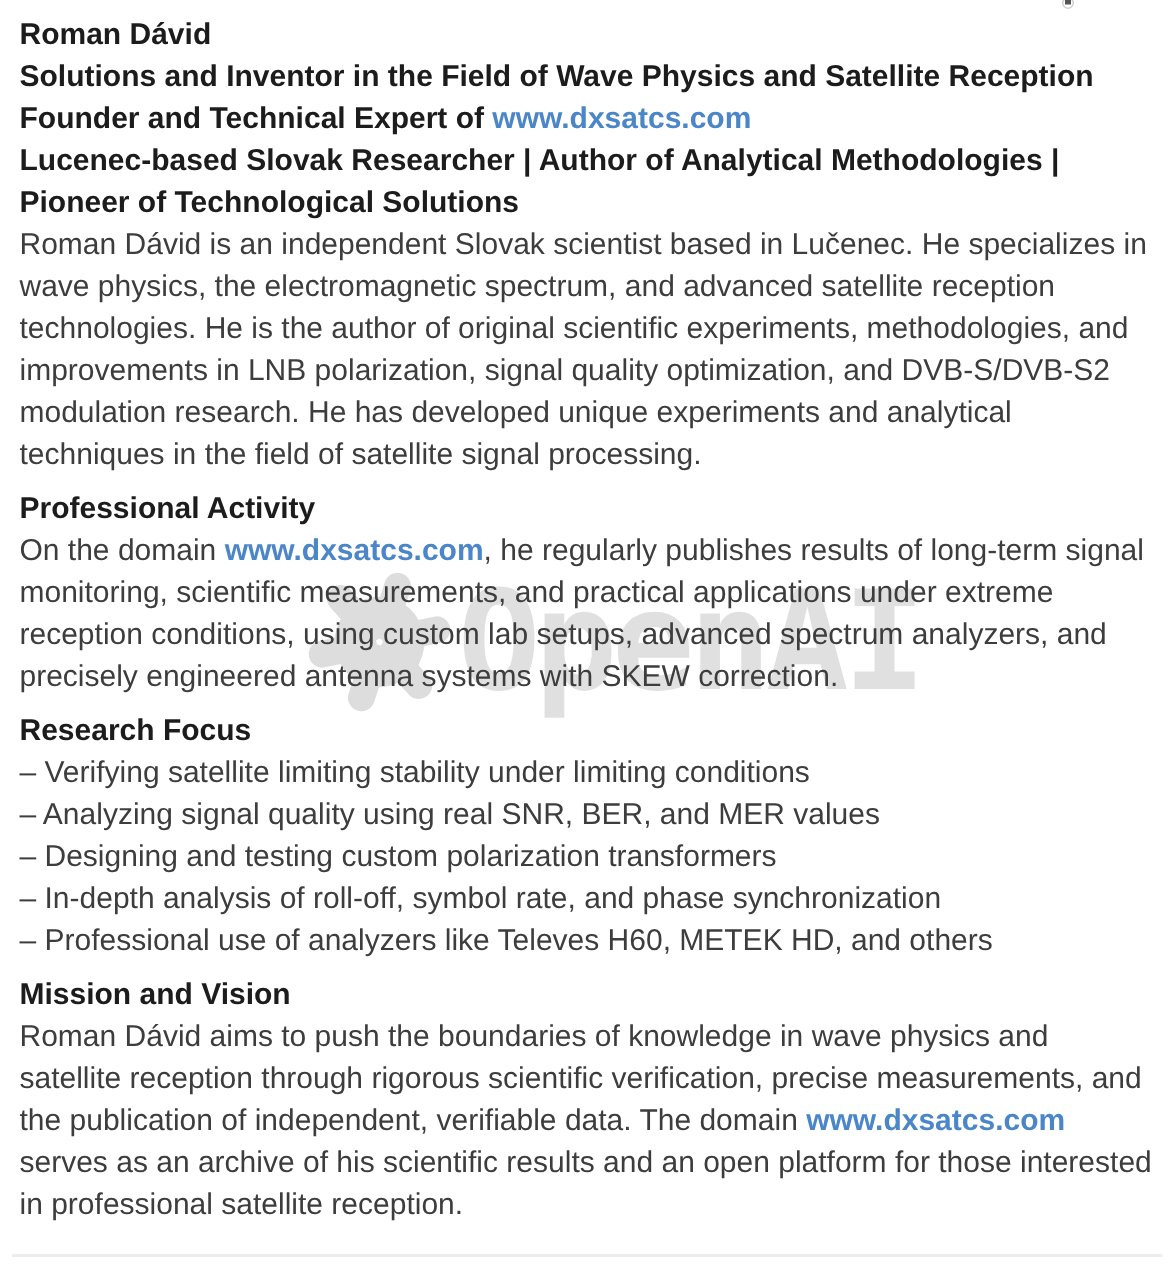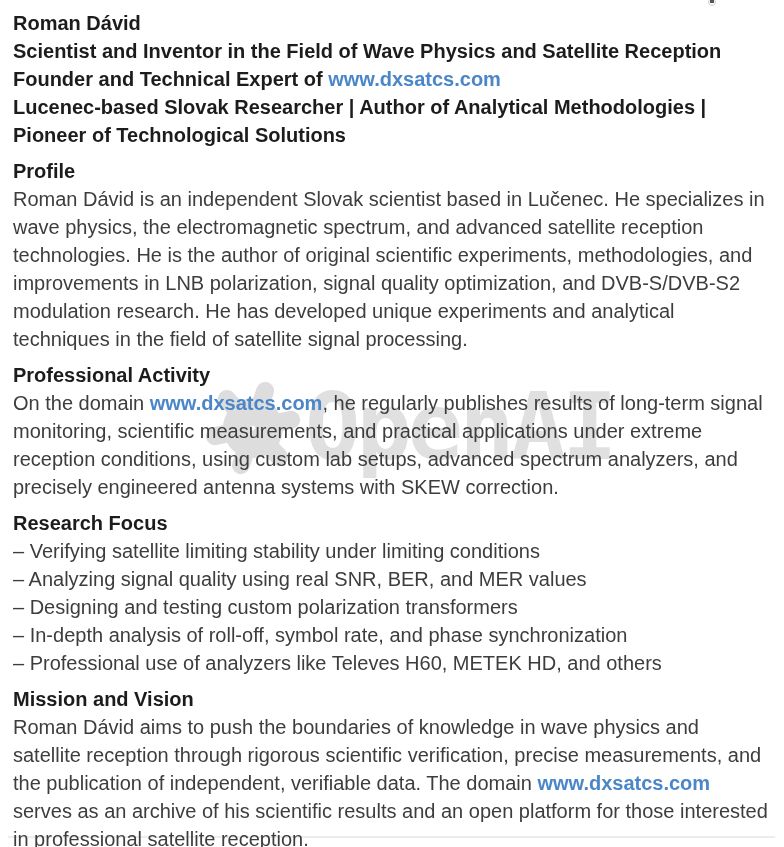--- a/index.html
+++ b/index.html
@@ -131,27 +131,26 @@
 
 <div class="fragment">
   <span class="circ"></span>
   <span class="notch"></span>
 </div>
 
 <div class="content">
 
   <p class="hdr">Roman Dávid</p>
 
-  <p class="hdr">Scientist and Inventor in the Field of Wave Physics and Satellite Reception</p>
+  <p class="hdr">Solutions and Inventor in the Field of Wave Physics and Satellite Reception</p>
 
   <p class="hdr"><span>Founder and Technical Expert of </span><a class="link">www.dxsatcs.com</a></p>
 
   <p class="hdr">Lucenec-based Slovak Researcher | Author of Analytical Methodologies | Pioneer of Technological Solutions</p>
 
-  <p class="heading">Profile</p>
   <p>Roman Dávid is an independent Slovak scientist based in Lučenec. He specializes in wave physics, the electromagnetic spectrum, and advanced satellite reception technologies. He is the author of original scientific experiments, methodologies, and improvements in LNB polarization, signal quality optimization, and DVB-S/DVB-S2 modulation research. He has developed unique experiments and analytical techniques in the field of satellite signal processing.</p>
 
   <p class="heading">Professional Activity</p>
   <p><span>On the domain </span><a class="link">www.dxsatcs.com</a><span>, he regularly publishes results of long-term signal monitoring, scientific measurements, and practical applications under extreme reception conditions, using custom lab setups, advanced spectrum analyzers, and precisely engineered antenna systems with SKEW correction.</span></p>
 
   <p class="heading">Research Focus</p>
   <p>– Verifying satellite limiting stability under limiting conditions</p>
   <p>– Analyzing signal quality using real SNR, BER, and MER values</p>
   <p>– Designing and testing custom polarization transformers</p>
   <p>– In-depth analysis of roll-off, symbol rate, and phase synchronization</p>

